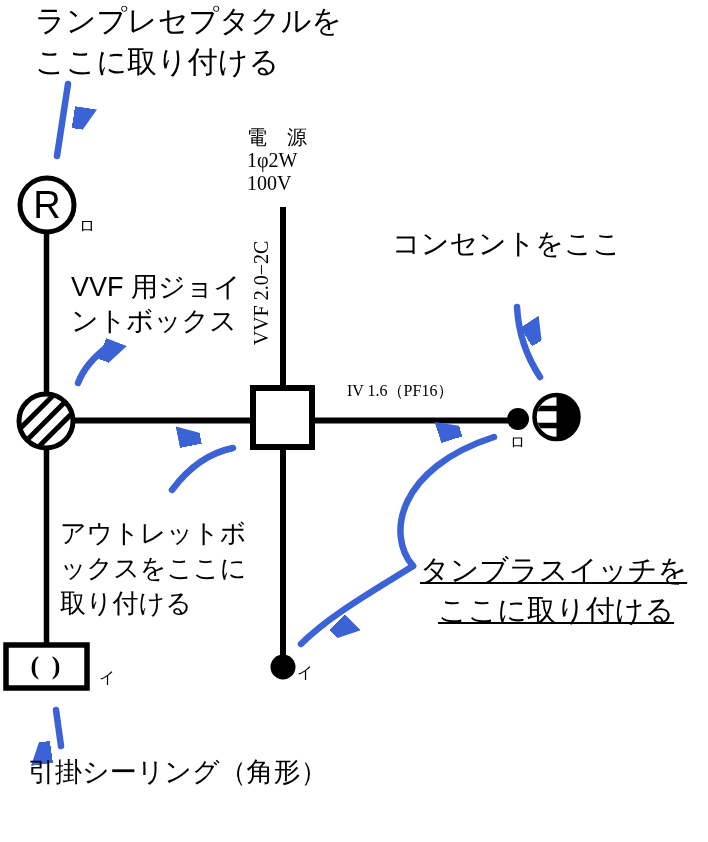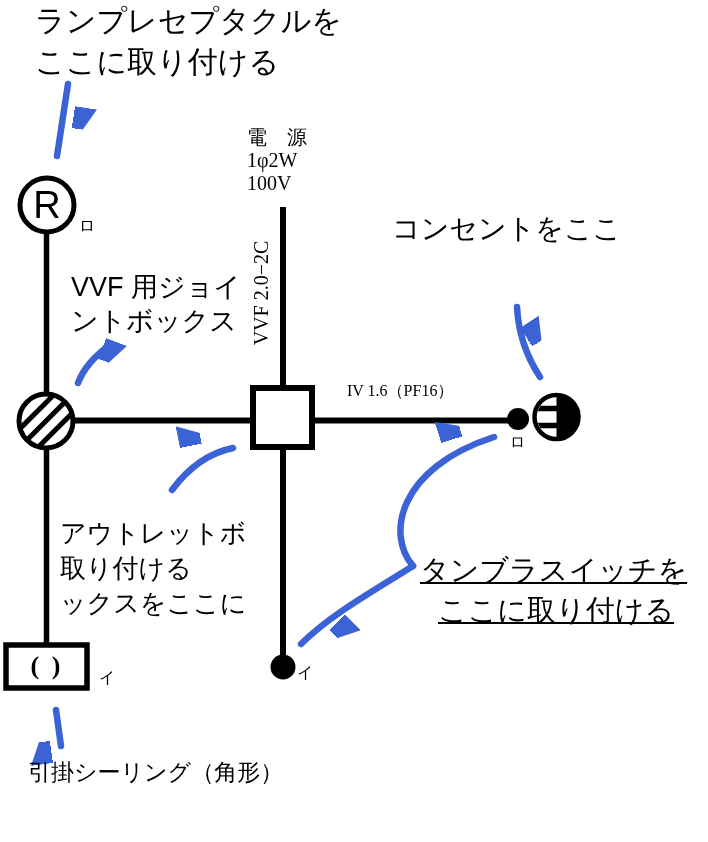--- a/index.html
+++ b/index.html
@@ -9,25 +9,25 @@
   }
   #canvas-svg{position:absolute;left:0;top:0;width:708px;height:842px;}
   .abs{position:absolute;}
   .note{
     color:#000000;
     font-family:"Liberation Sans","DejaVu Sans",sans-serif;
     white-space:nowrap;
   }
   .note-lamp{left:35px;top:0px;font-size:30px;line-height:41px;}
   .note-joint{left:55px;top:270px;font-size:27px;line-height:34px;margin-left:16px;}
-  .note-outlet{left:392px;top:210px;font-size:28px;line-height:38px;}
+  .note-outlet{left:392px;top:225px;font-size:28px;line-height:38px;}
   .note-outletbox{left:60px;top:516px;font-size:26px;line-height:35px;}
   .note-tumbler{left:420px;top:550px;font-size:29px;line-height:40px;text-decoration:underline;}
   .note-tumbler .line2{margin-left:18px;}
-  .note-ceiling{left:28px;top:752px;font-size:23px;line-height:40px;}
+  .note-ceiling{left:28px;top:752px;font-size:27px;line-height:40px;}
   .serif-label{
     color:#000;
     font-family:"Liberation Serif","DejaVu Serif",serif;
     white-space:nowrap;
   }
   .power-block{left:247px;top:126px;font-size:20px;line-height:23px;}
   .cable-vertical{
     left:191px;top:282px;width:140px;height:22px;font-size:20px;
     display:flex;align-items:center;justify-content:center;
     transform:rotate(-90deg);
@@ -112,22 +112,22 @@
   <div>VVF 用ジョイ</div>
   <div>ントボックス</div>
 </div>
 
 <div class="abs note note-outlet">
   <div>コンセントをここ</div>
 </div>
 
 <div class="abs note note-outletbox">
   <div>アウトレットボ</div>
+  <div>ックスをここに</div>
   <div>取り付ける</div>
-  <div>ックスをここに</div>
 </div>
 
 <div class="abs note note-tumbler">
   <div>タンブラスイッチを</div>
   <div class="line2">ここに取り付ける</div>
 </div>
 
 <div class="abs note note-ceiling">
   <div>引掛シーリング（角形）</div>
 </div>

